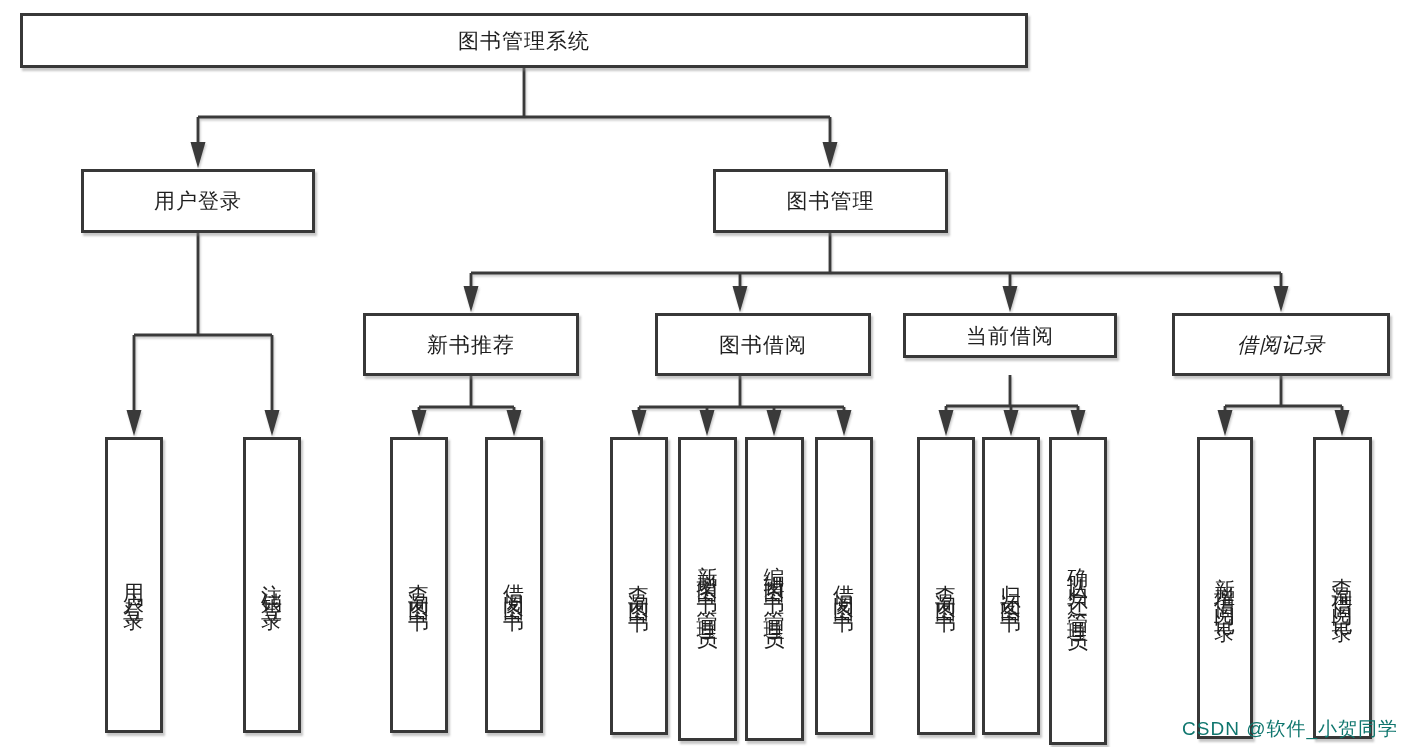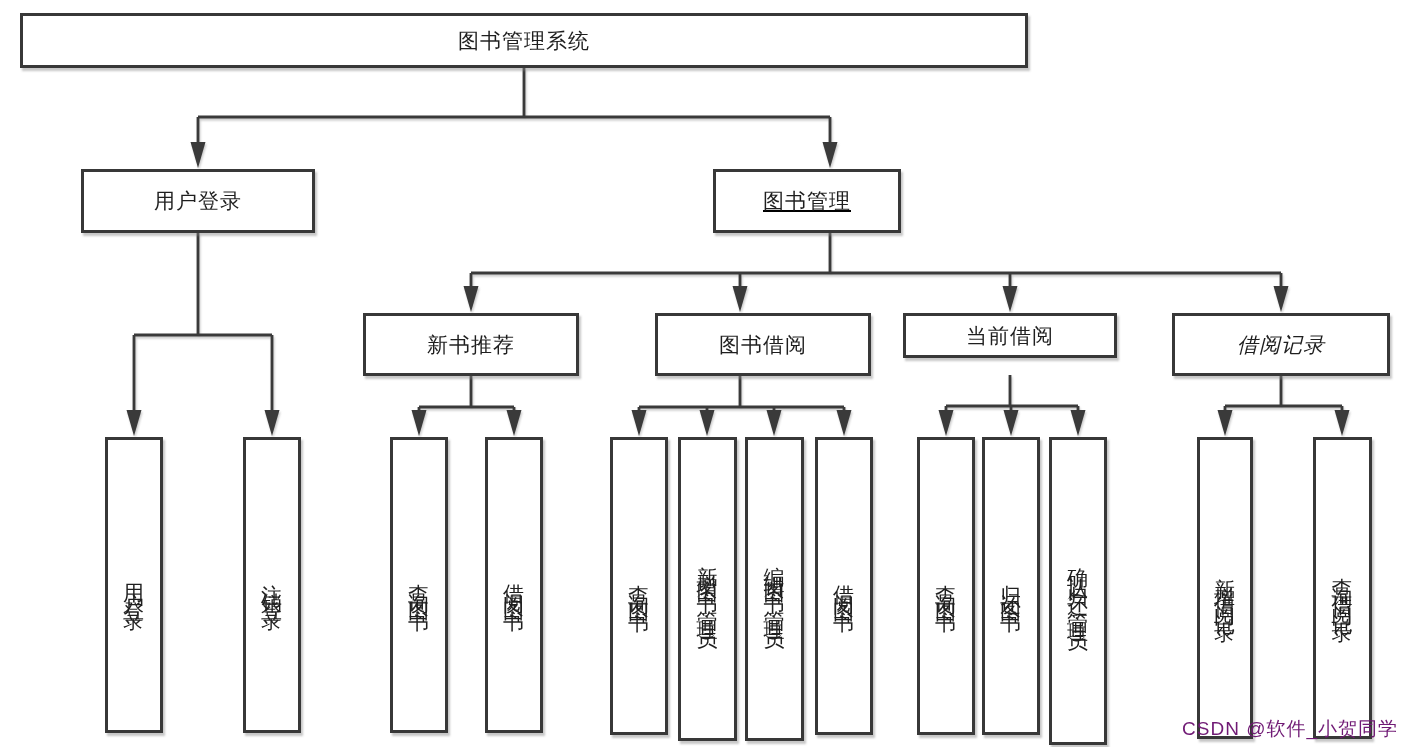--- a/index.html
+++ b/index.html
@@ -47,21 +47,21 @@
     letter-spacing: 9px;
     line-height: 1;
     white-space: nowrap;
   }
   #watermark {
     position: absolute;
     right: 7px;
     bottom: 5px;
     z-index: 3;
     font-size: 19px;
-    color: #701a75;
+    color: #0f766e;
     letter-spacing: 1px;
     white-space: nowrap;
   }
 </style>
 </head>
 <body>
 
 <div id="canvas">
 
   <svg id="connectors" width="1405" height="747" viewBox="0 0 1405 747">
@@ -111,21 +111,21 @@
     </g>
   </svg>
 
   <div class="box h-box" style="left:20px; top:13px; width:1008px; height:55px;">
     <span>图书管理系统</span>
   </div>
 
   <div class="box h-box" style="left:81px; top:169px; width:234px; height:64px;">
     <span>用户登录</span>
   </div>
-  <div class="box h-box" style="left:713px; top:169px; width:188px; height:64px;text-decoration:underline;">
+  <div class="box h-box" style="left:713px; top:169px; width:235px; height:64px;">
     <span>图书管理</span>
   </div>
 
   <div class="box h-box" style="left:363px; top:313px; width:216px; height:63px;">
     <span>新书推荐</span>
   </div>
   <div class="box h-box" style="left:655px; top:313px; width:216px; height:63px;">
     <span>图书借阅</span>
   </div>
   <div class="box h-box" style="left:903px; top:313px; width:214px; height:45px;">

